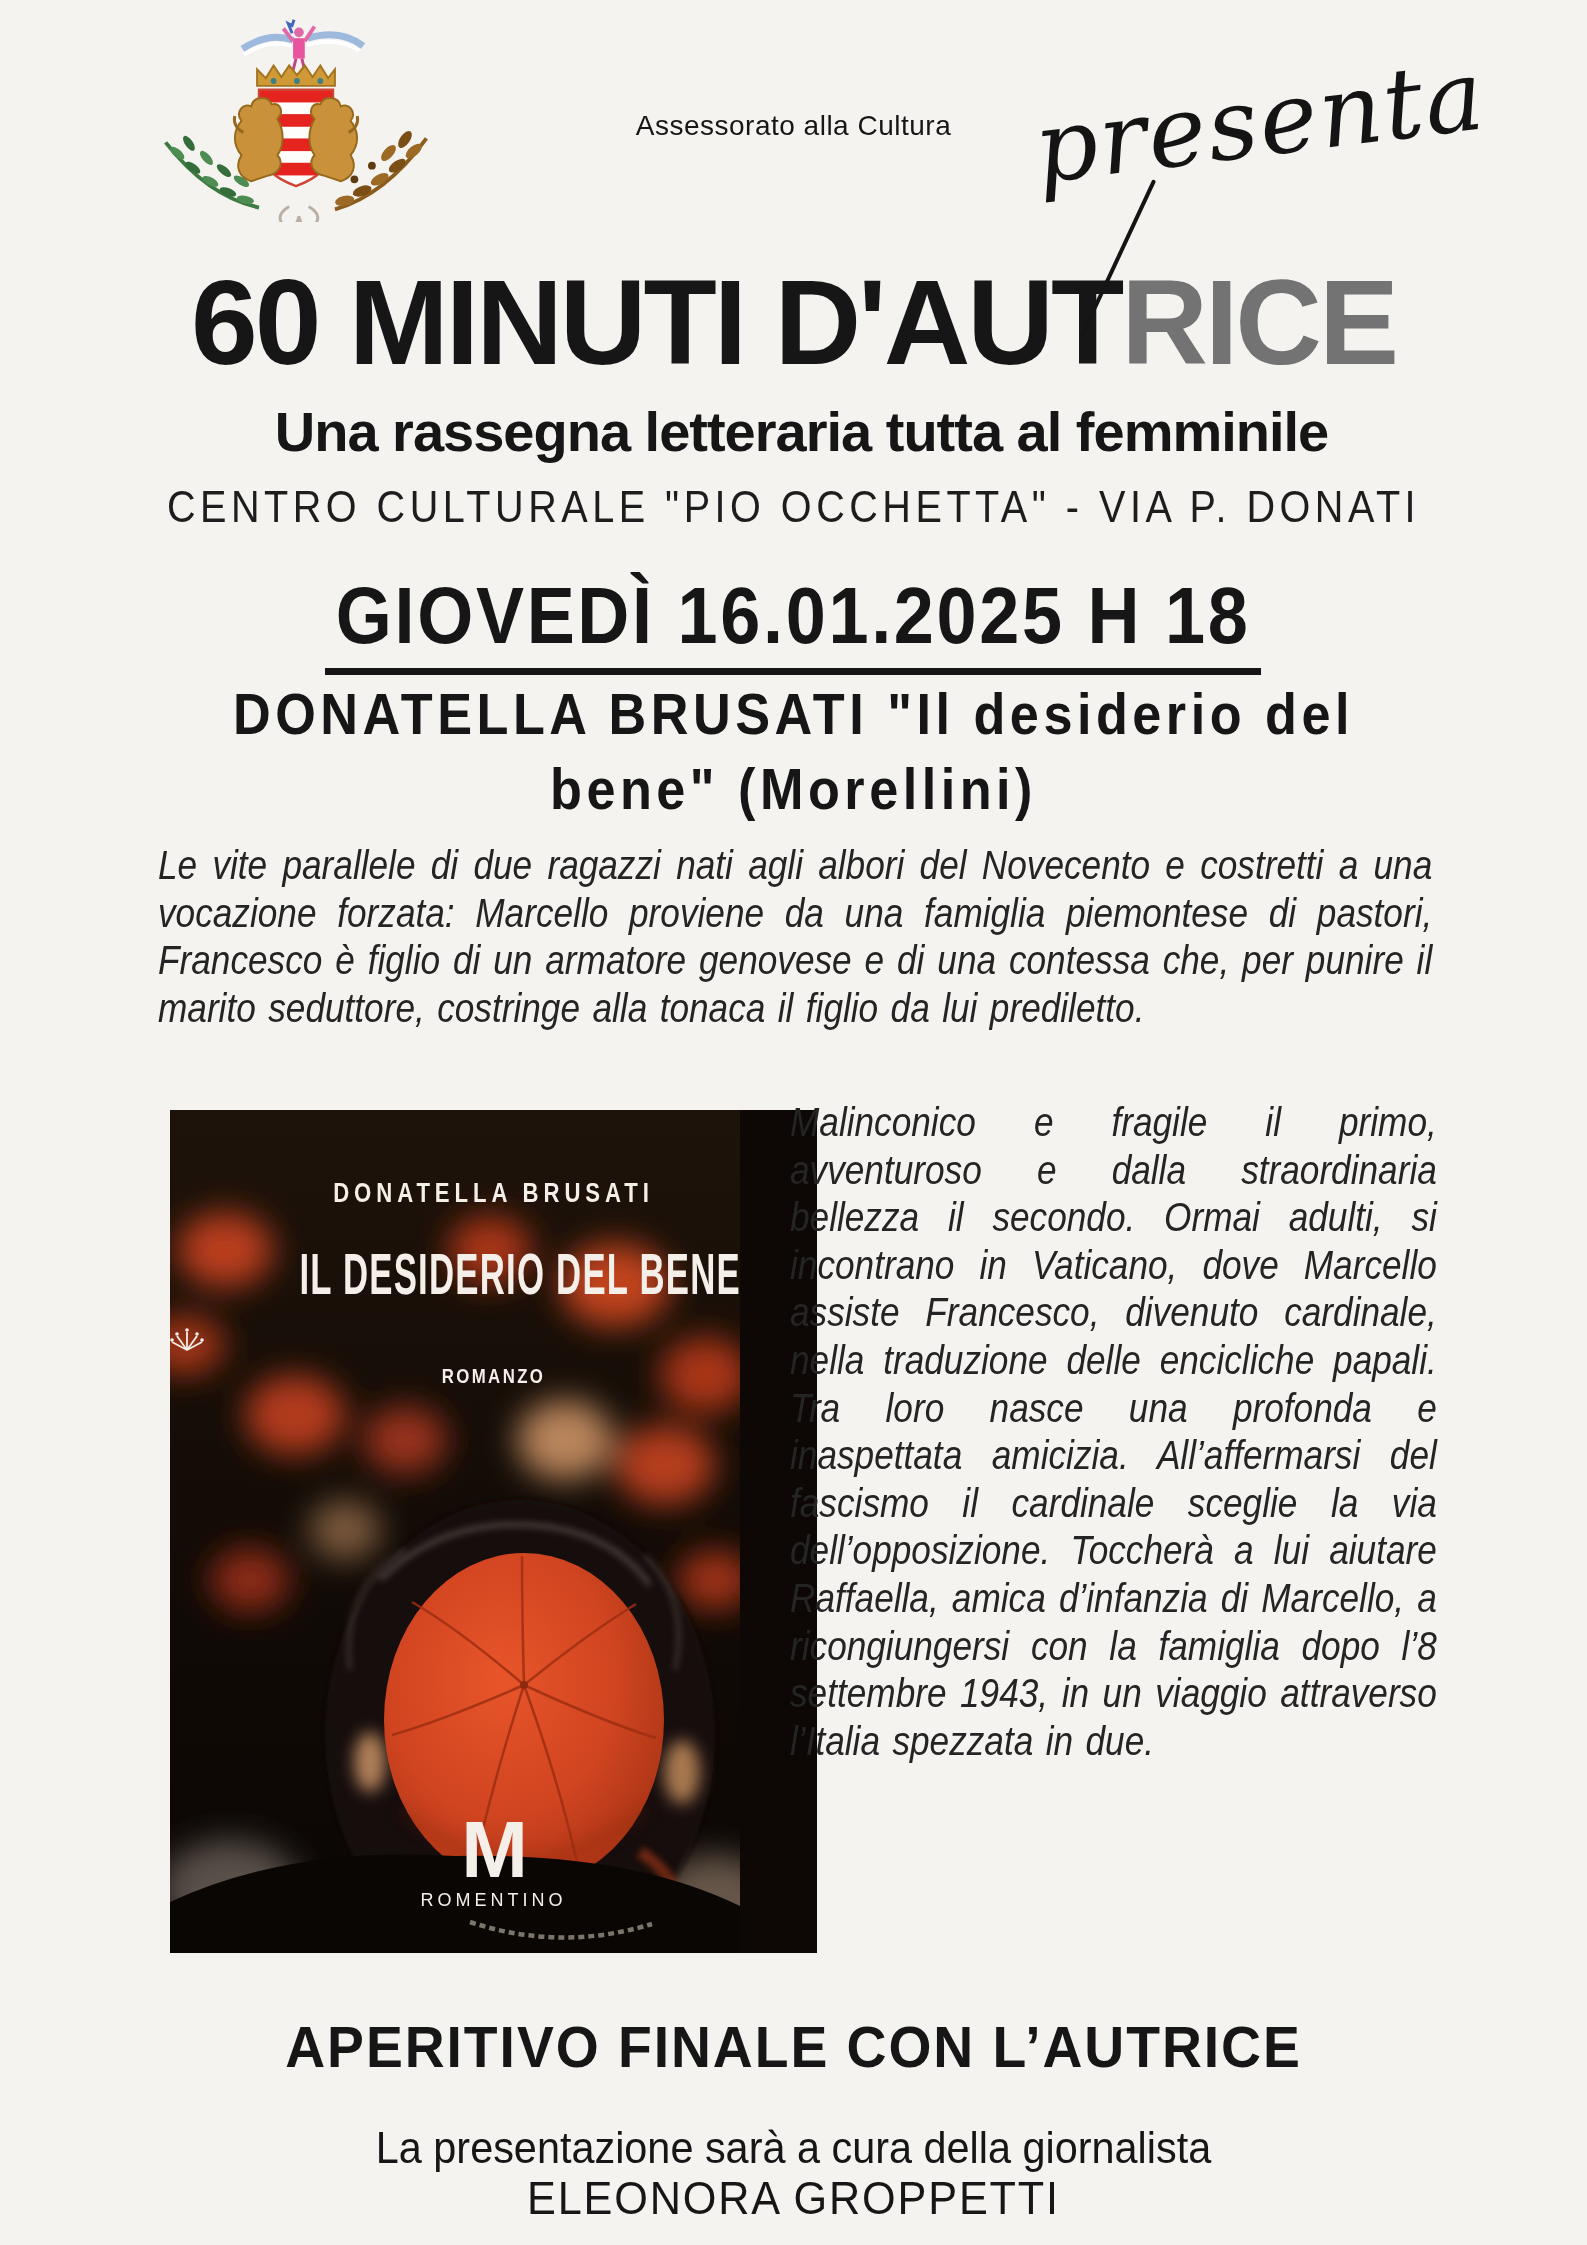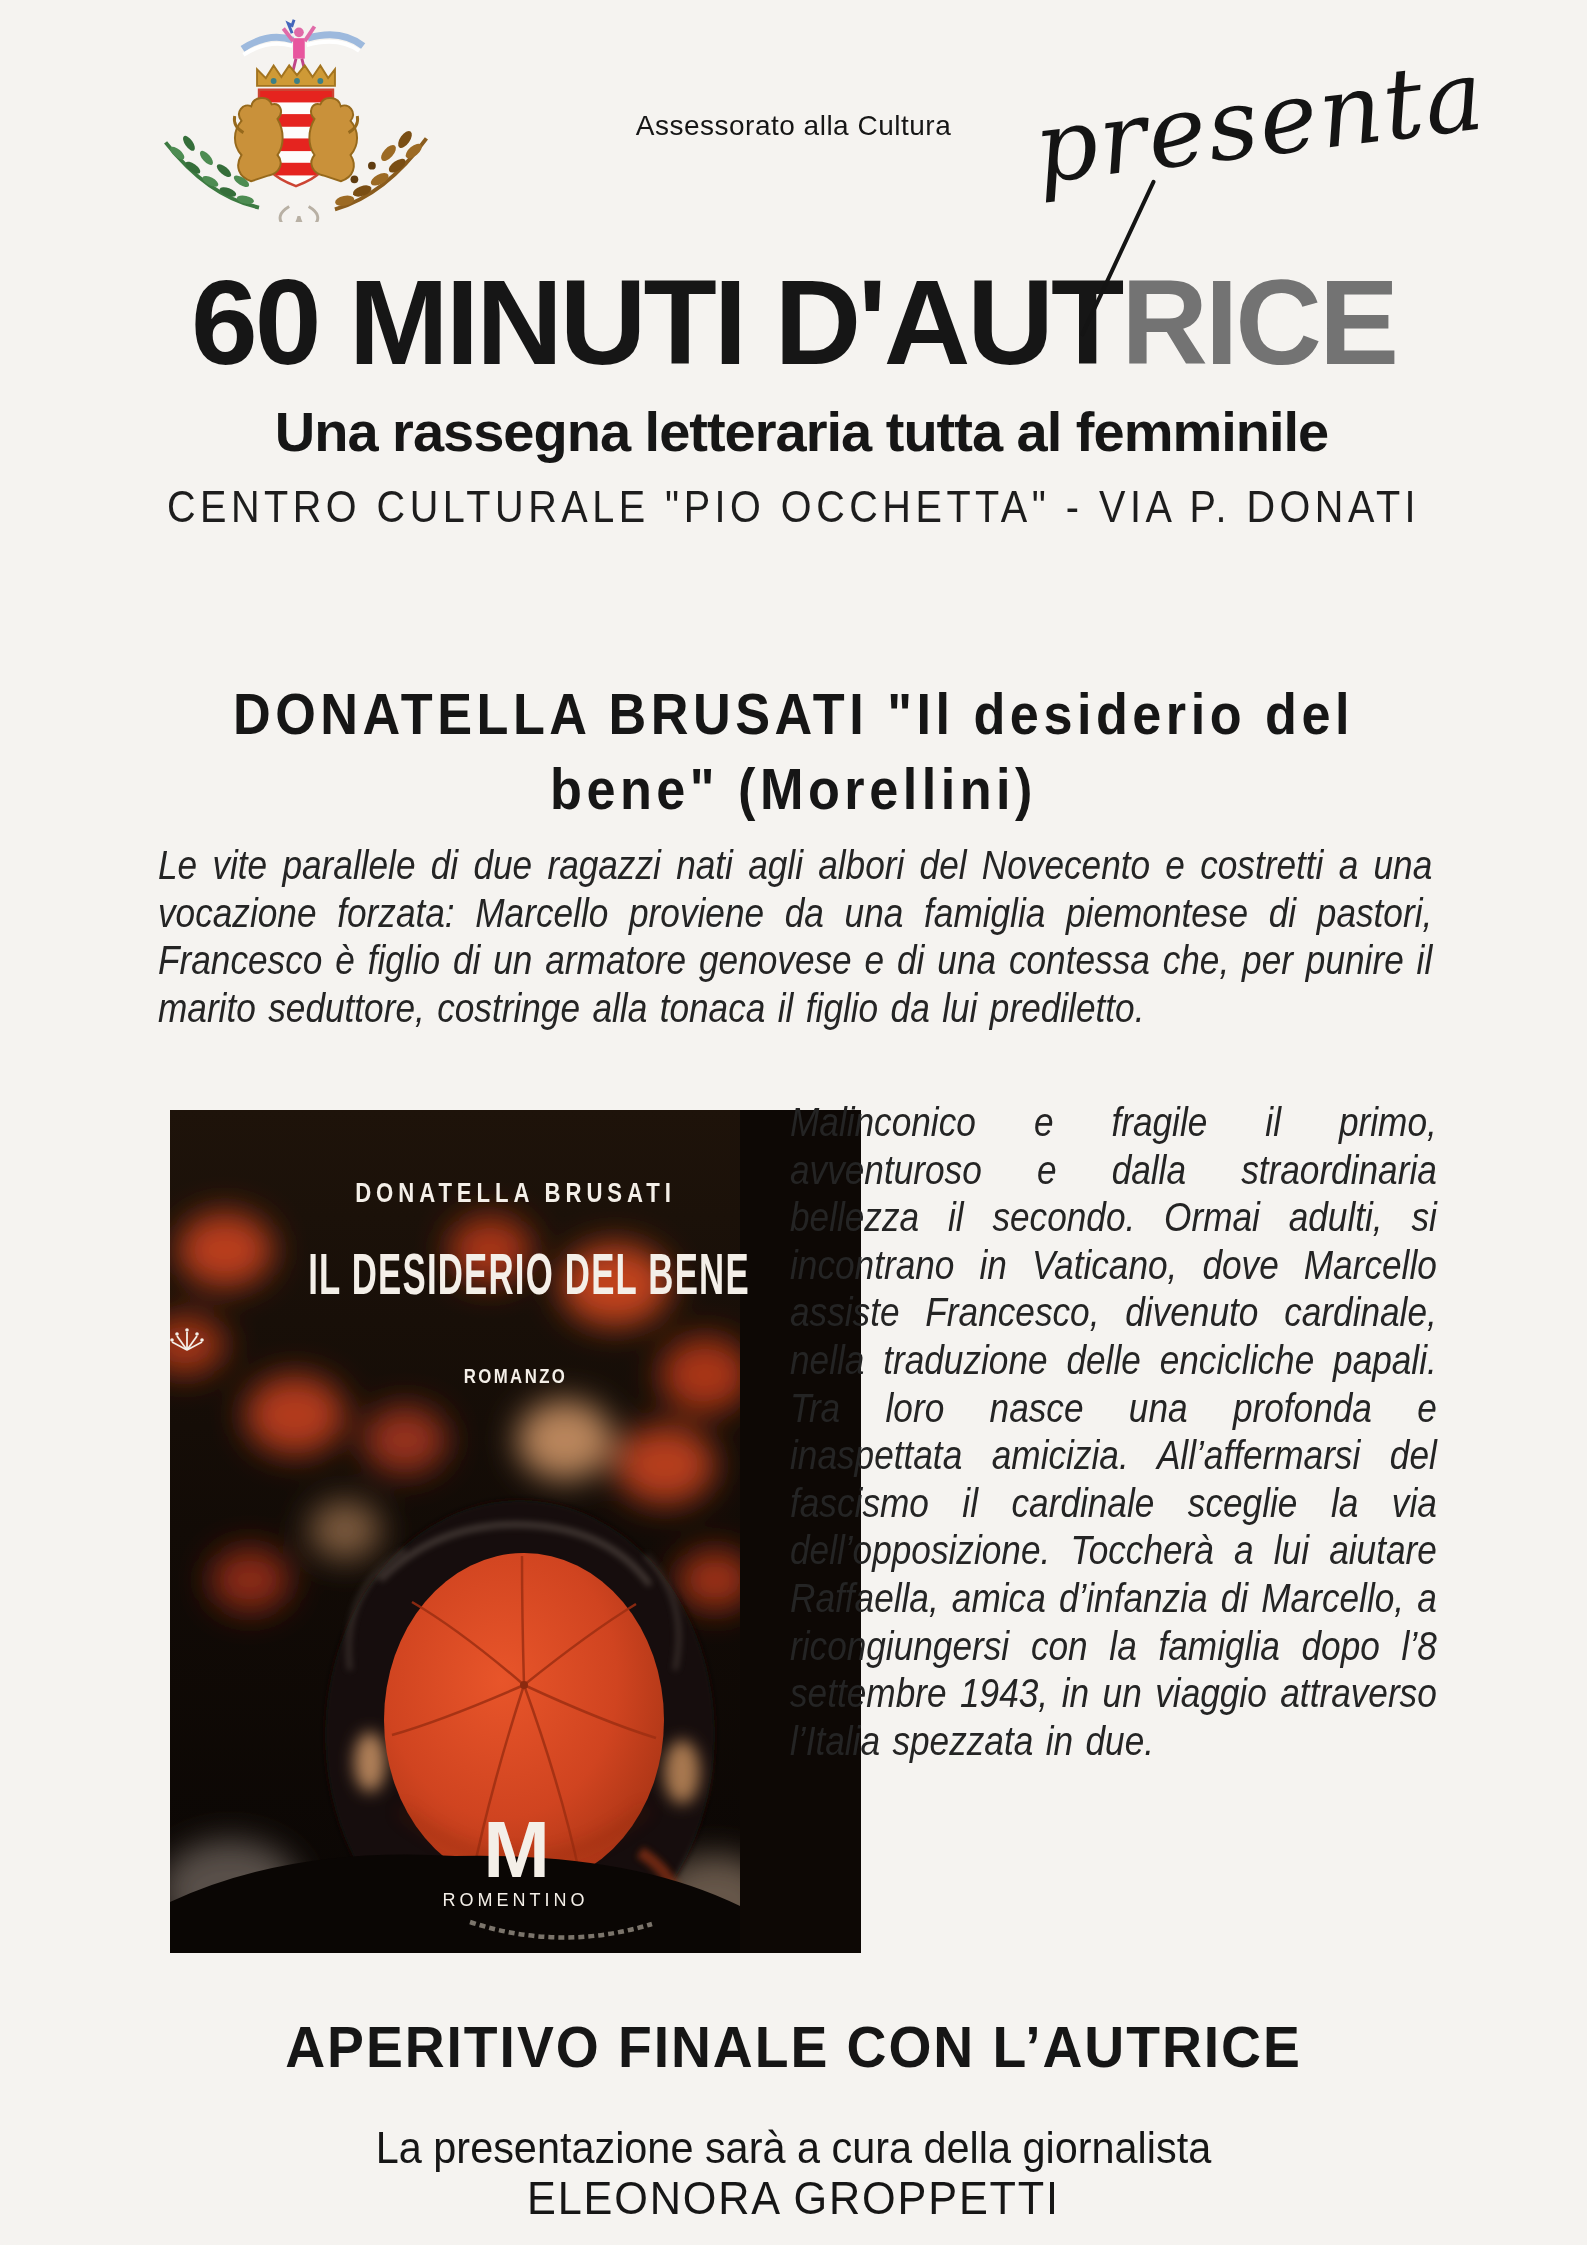--- a/index.html
+++ b/index.html
@@ -71,21 +71,20 @@
     transform: scaleX(0.88); transform-origin: left top;
     word-spacing: 3px;
   }
   .intro { left: 158px; top: 842px; width: 1448px; }
   .description { left: 790px; top: 1099px; width: 735px; }
 
   
   .cover {
     left: 170px; top: 1110px; width: 647px; height: 843px;
     background: #0d0805;
-    padding-left: 44px;
   }
   .cover svg { position: absolute; left: 0; top: 0; }
   .cover-text { position: absolute; left: 0; width: 100%; text-align: center; color: #f4efe8; }
   .cover-author { top: 68px; font-size: 27px; font-weight: bold; letter-spacing: 6px; transform: scaleX(0.82); }
   .cover-title { top: 130px; font-size: 58px; font-weight: bold; letter-spacing: 2px; transform: scaleX(0.6); white-space: nowrap; }
   .cover-ornament { top: 216px; }
   .cover-genre { top: 254px; font-size: 21px; font-weight: bold; letter-spacing: 3px; transform: scaleX(0.8); }
   .cover-publisher { top: 702px; }
   .cover-publisher .m-mark { font-size: 80px; font-weight: bold; line-height: 0.95; letter-spacing: -2px; }
   .cover-publisher .pub-name { font-size: 18px; font-weight: 400; letter-spacing: 4px; margin-top: 2px; }
@@ -189,20 +188,23 @@
   </svg>
 
   <div class="abs center department">Assessorato alla Cultura</div>
   <div class="abs presenta">presenta</div>
   <div class="abs presenta-stroke"></div>
 
   <div class="abs center main-title"><span>60 MINUTI D'AUT</span><span class="pink">RICE</span></div>
   <div class="abs center subtitle">Una rassegna letteraria tutta al femminile</div>
   <div class="abs center venue">CENTRO CULTURALE "PIO OCCHETTA" - VIA P. DONATI</div>
 
+  <div class="abs center schedule-wrap">
+    <span class="schedule">GIOVEDÌ 16.01.2025 H 18</span>
+  </div>
 
   <div class="abs center event-title">
     <div class="line">DONATELLA BRUSATI "Il desiderio del</div>
     <div class="line">bene" (Morellini)</div>
   </div>
 
   <div class="abs paragraph intro">Le vite parallele di due ragazzi nati agli albori del Novecento e costretti a una vocazione forzata: Marcello proviene da una famiglia piemontese di pastori, Francesco è figlio di un armatore genovese e di una contessa che, per punire il marito seduttore, costringe alla tonaca il figlio da lui prediletto.</div>
 
   <div class="abs cover">
     <svg width="570" height="843" viewBox="0 0 570 843">

